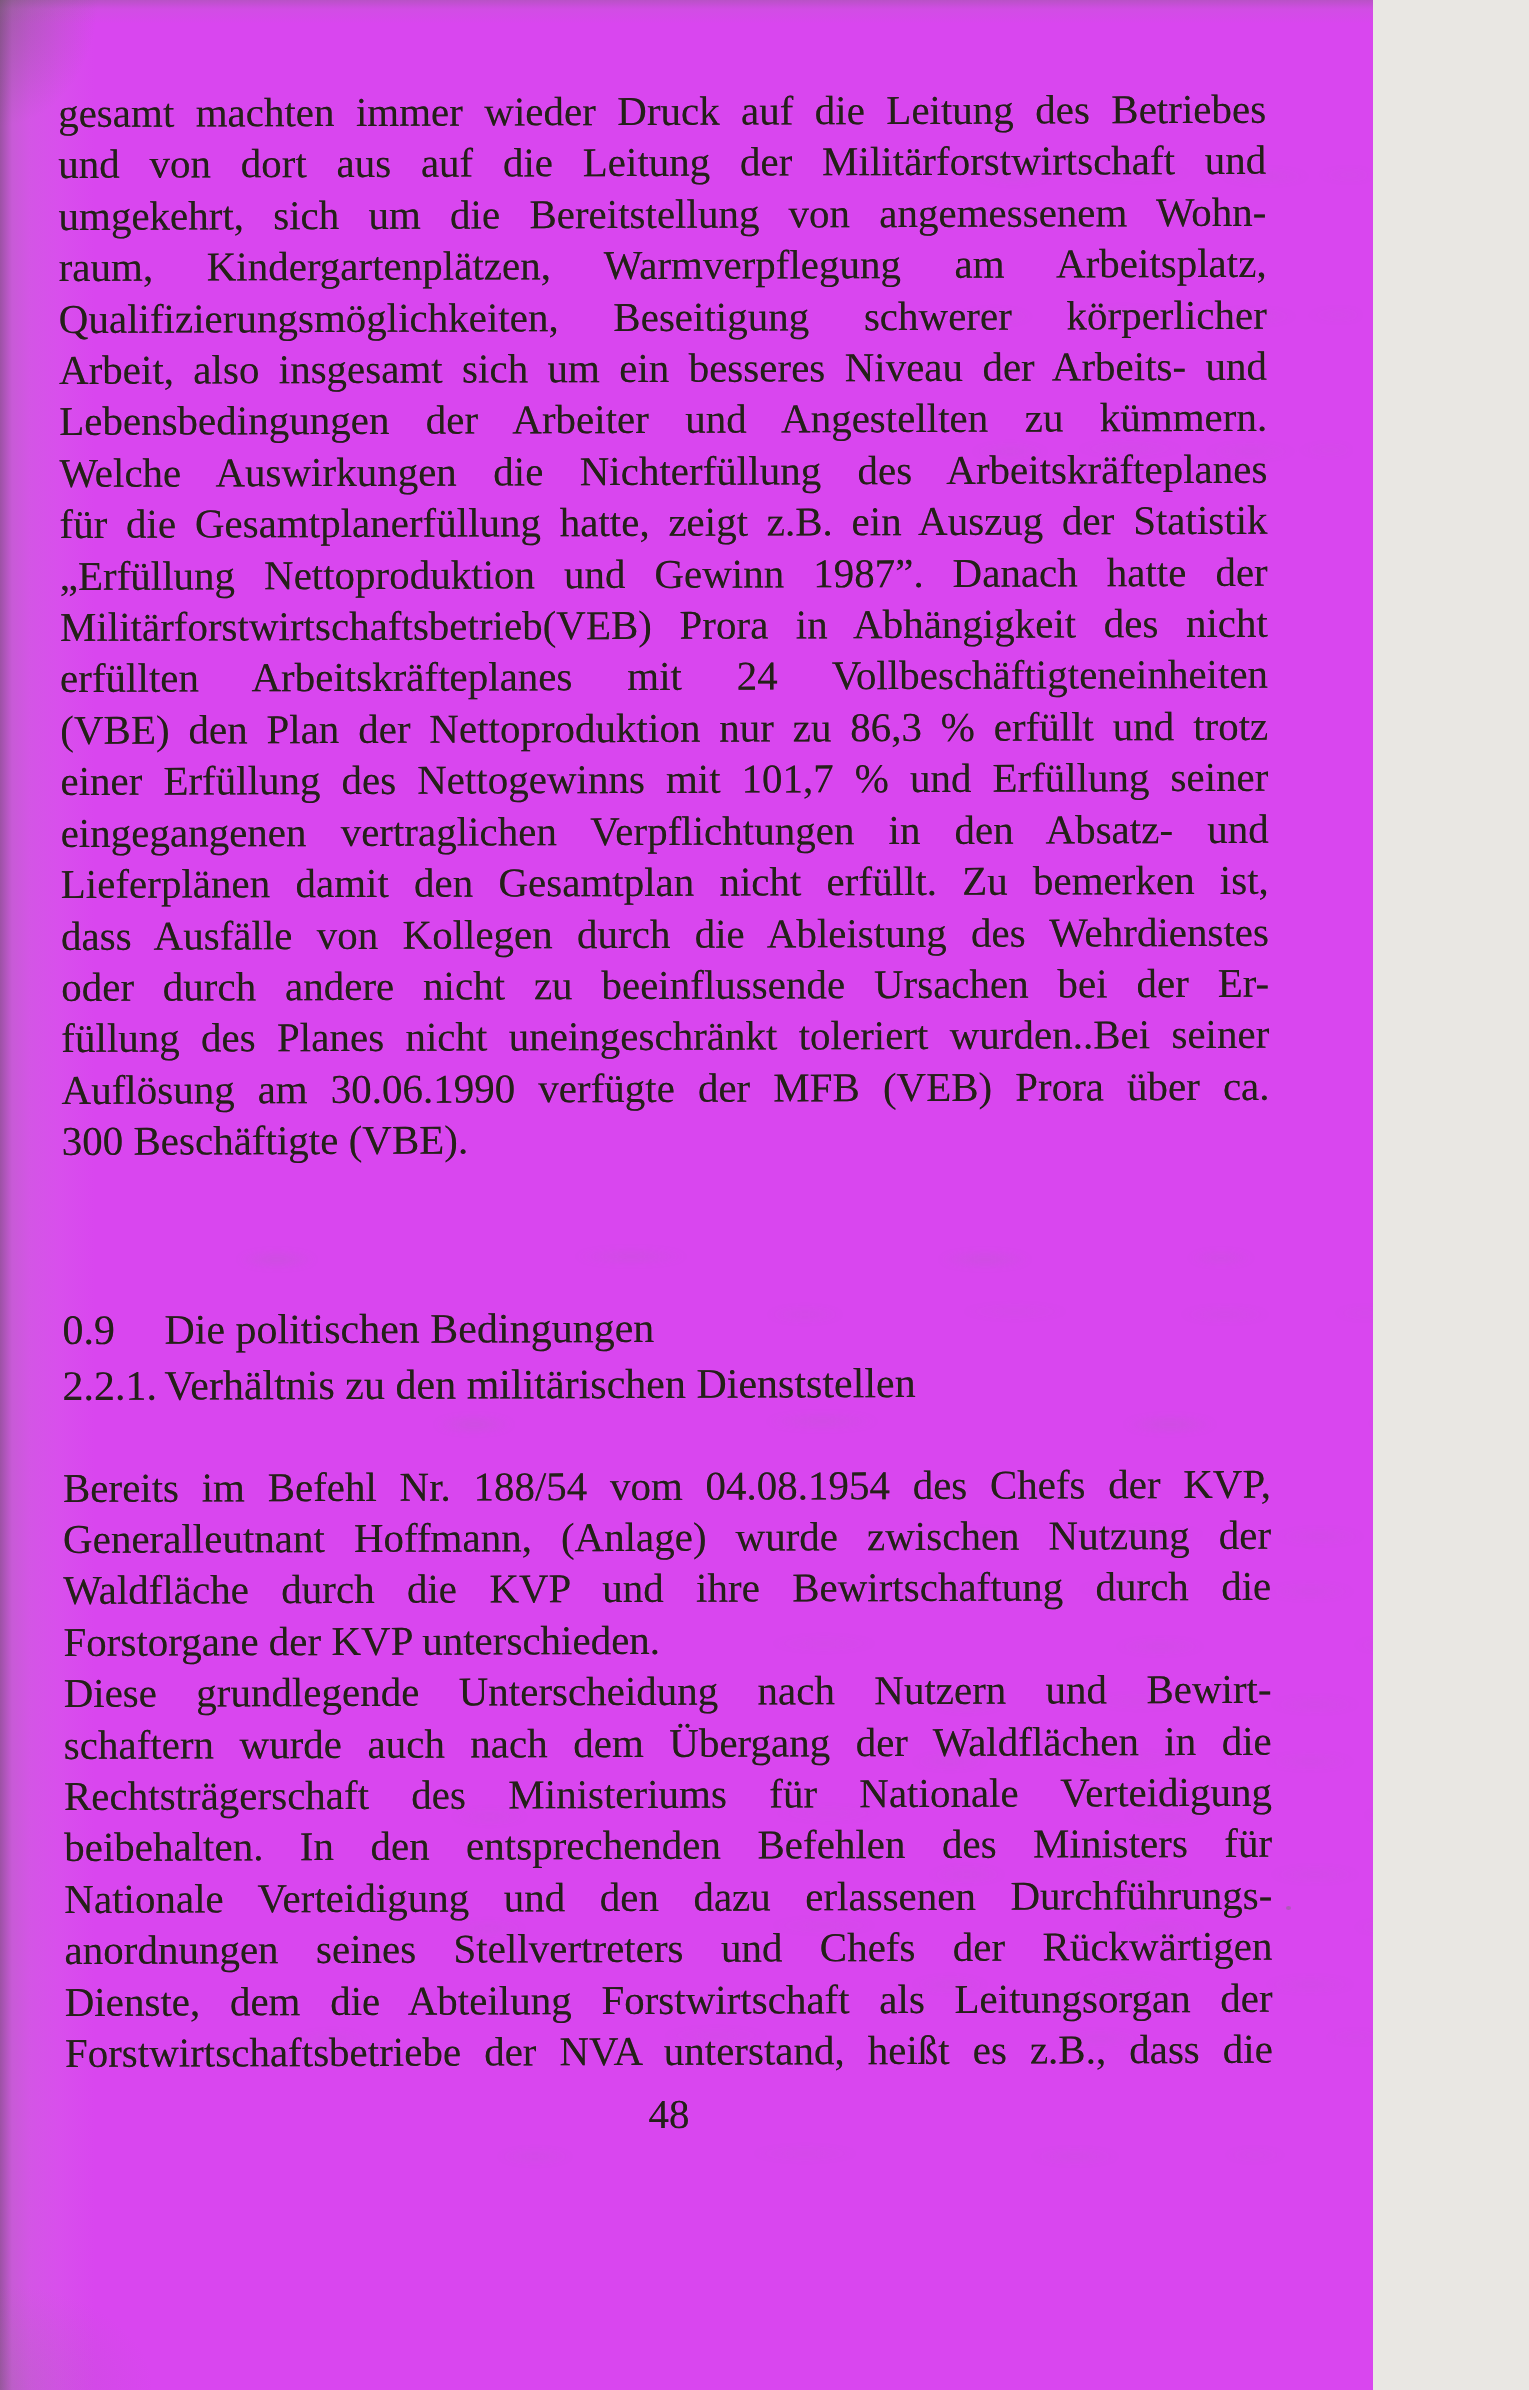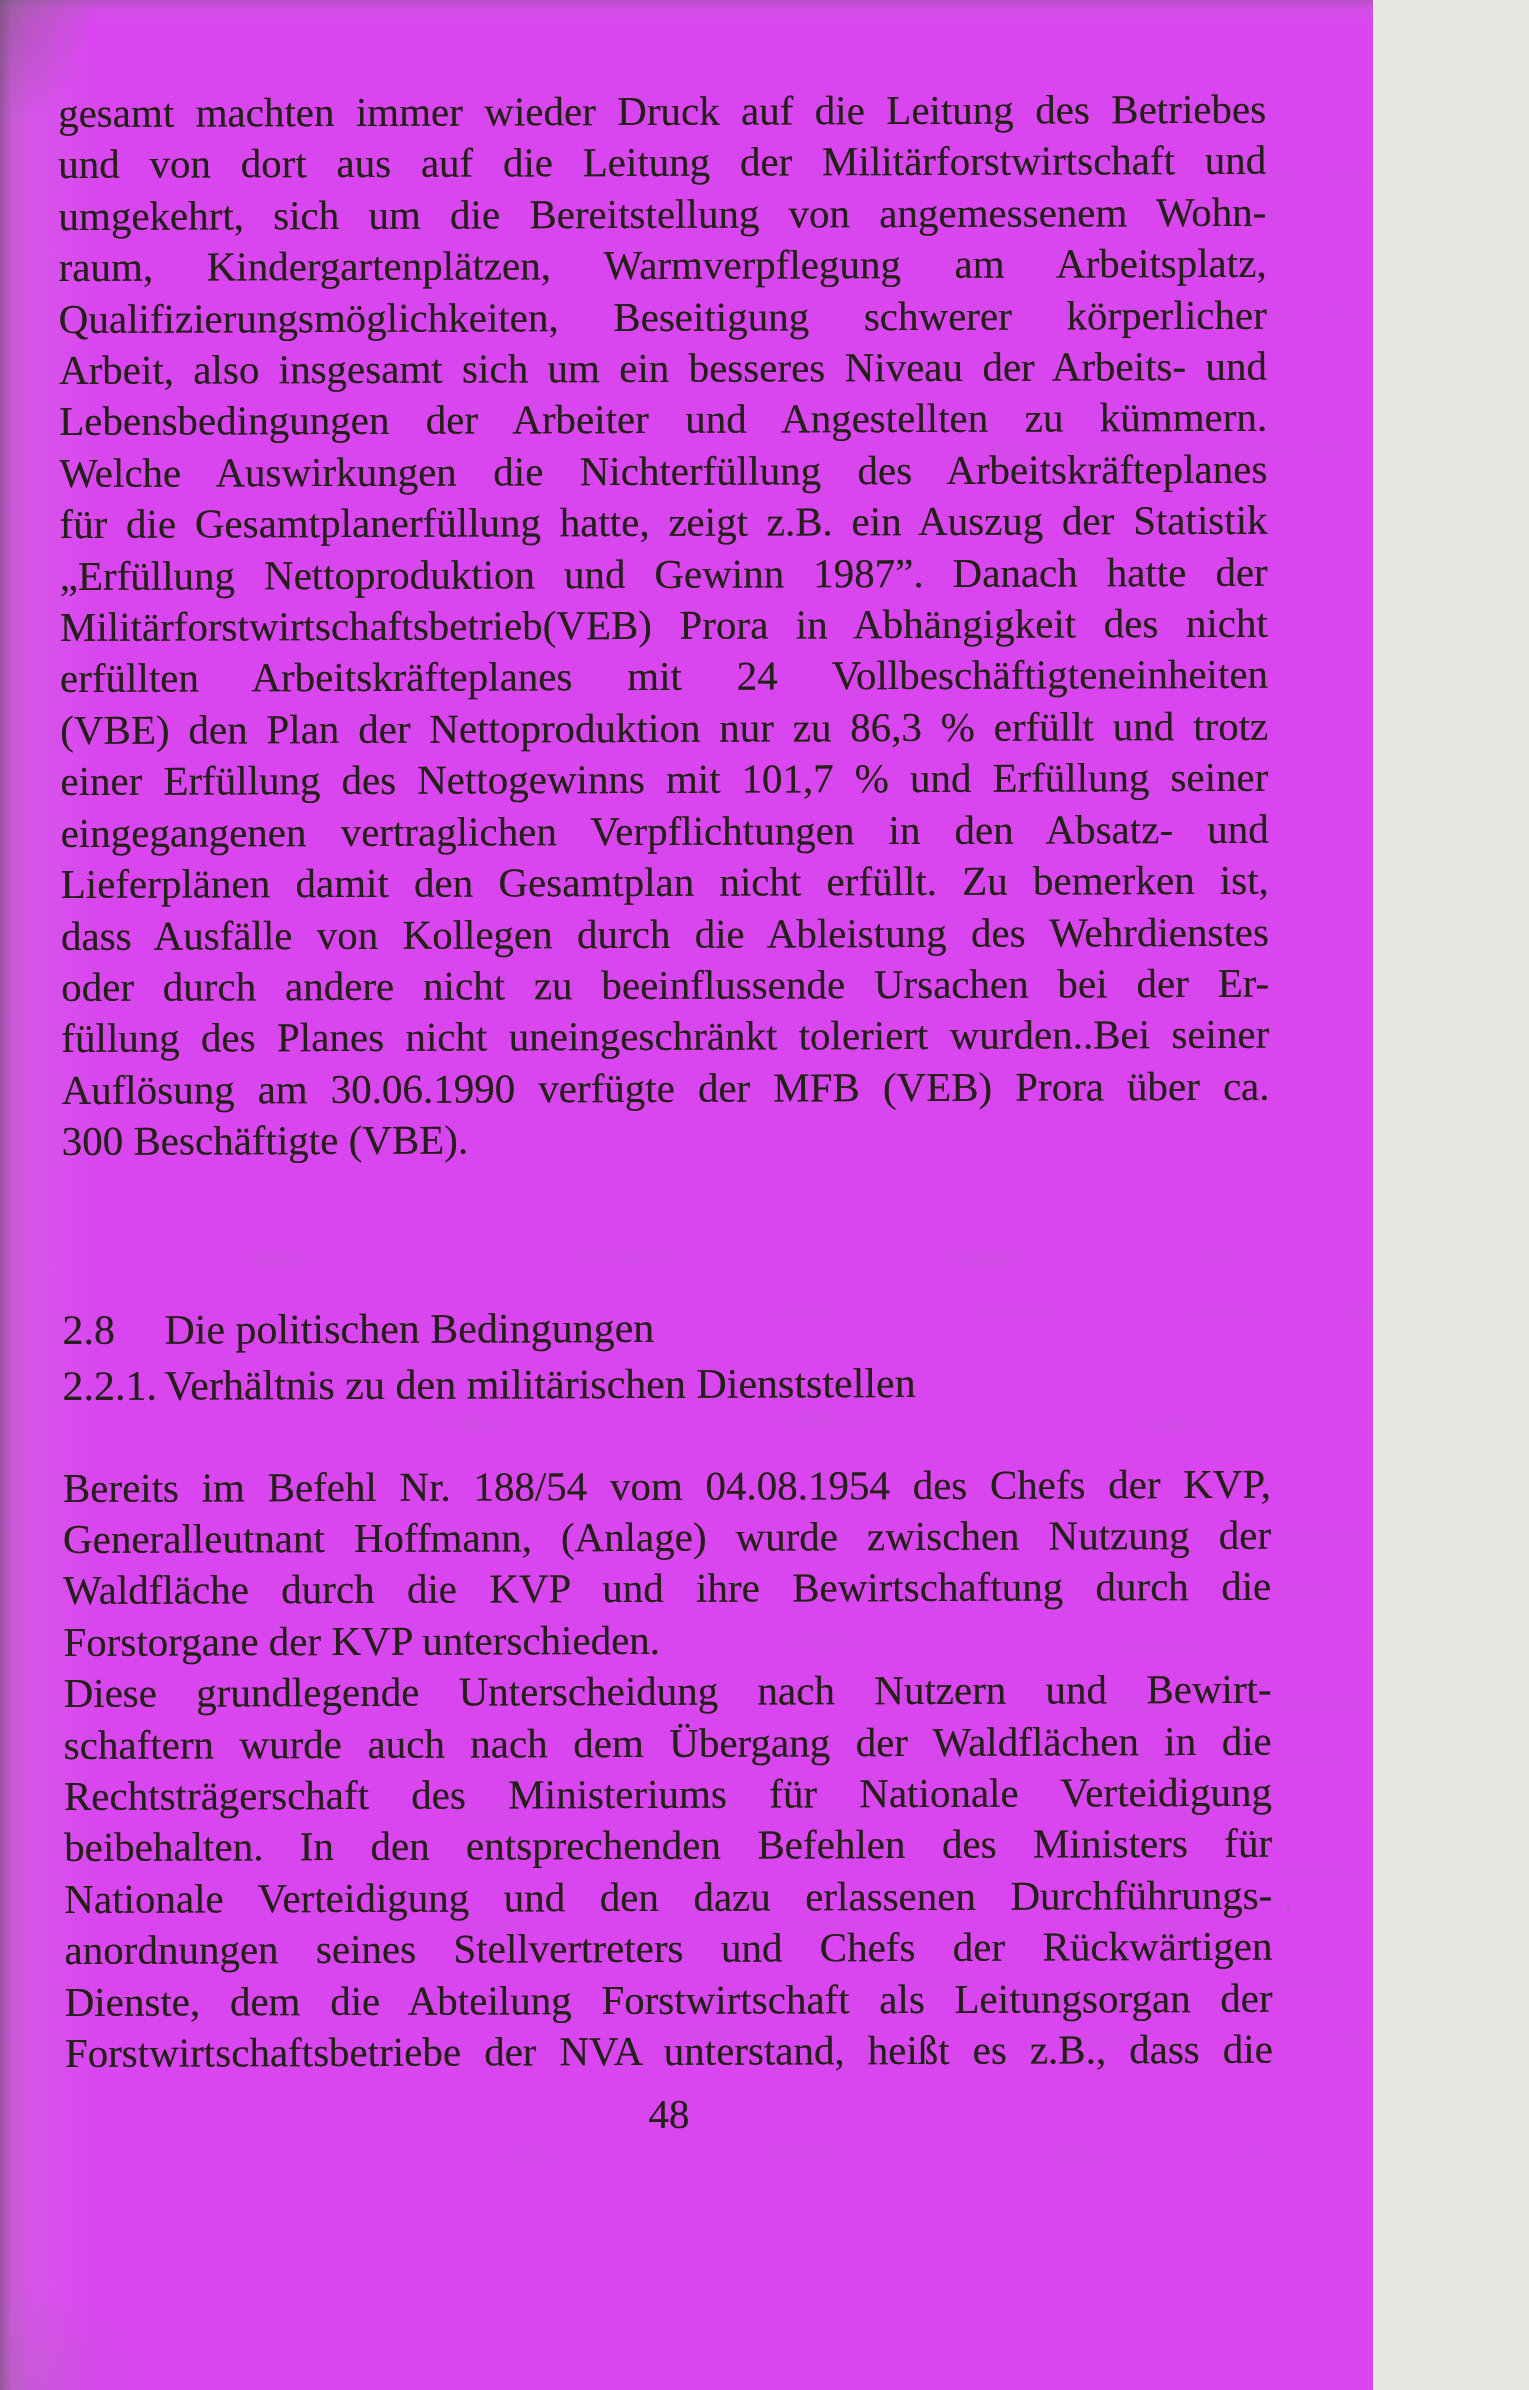--- a/index.html
+++ b/index.html
@@ -120,21 +120,21 @@
       <div class="line">Lieferplänen damit den Gesamtplan nicht erfüllt. Zu bemerken ist,</div>
       <div class="line">dass Ausfälle von Kollegen durch die Ableistung des Wehrdienstes</div>
       <div class="line">oder durch andere nicht zu beeinflussende Ursachen bei der Er-</div>
       <div class="line">füllung des Planes nicht uneingeschränkt toleriert wurden..Bei seiner</div>
       <div class="line">Auflösung am 30.06.1990 verfügte der MFB (VEB) Prora über ca.</div>
       <div class="line no-just">300 Beschäftigte (VBE).</div>
     </div>
 
     <div class="headings">
       <div class="heading-row">
-        <span class="h-num">2.8</span>
+        <span class="h-num">0.9</span>
         <span class="h-title">Die politischen Bedingungen</span>
       </div>
       <div class="heading-row">
         <span class="h-num">2.2.1.</span>
         <span class="h-title">Verhältnis zu den militärischen Dienststellen</span>
       </div>
     </div>
 
     <div class="para-2">
       <div class="line">Bereits im Befehl Nr. 188/54 vom 04.08.1954 des Chefs der KVP,</div>

